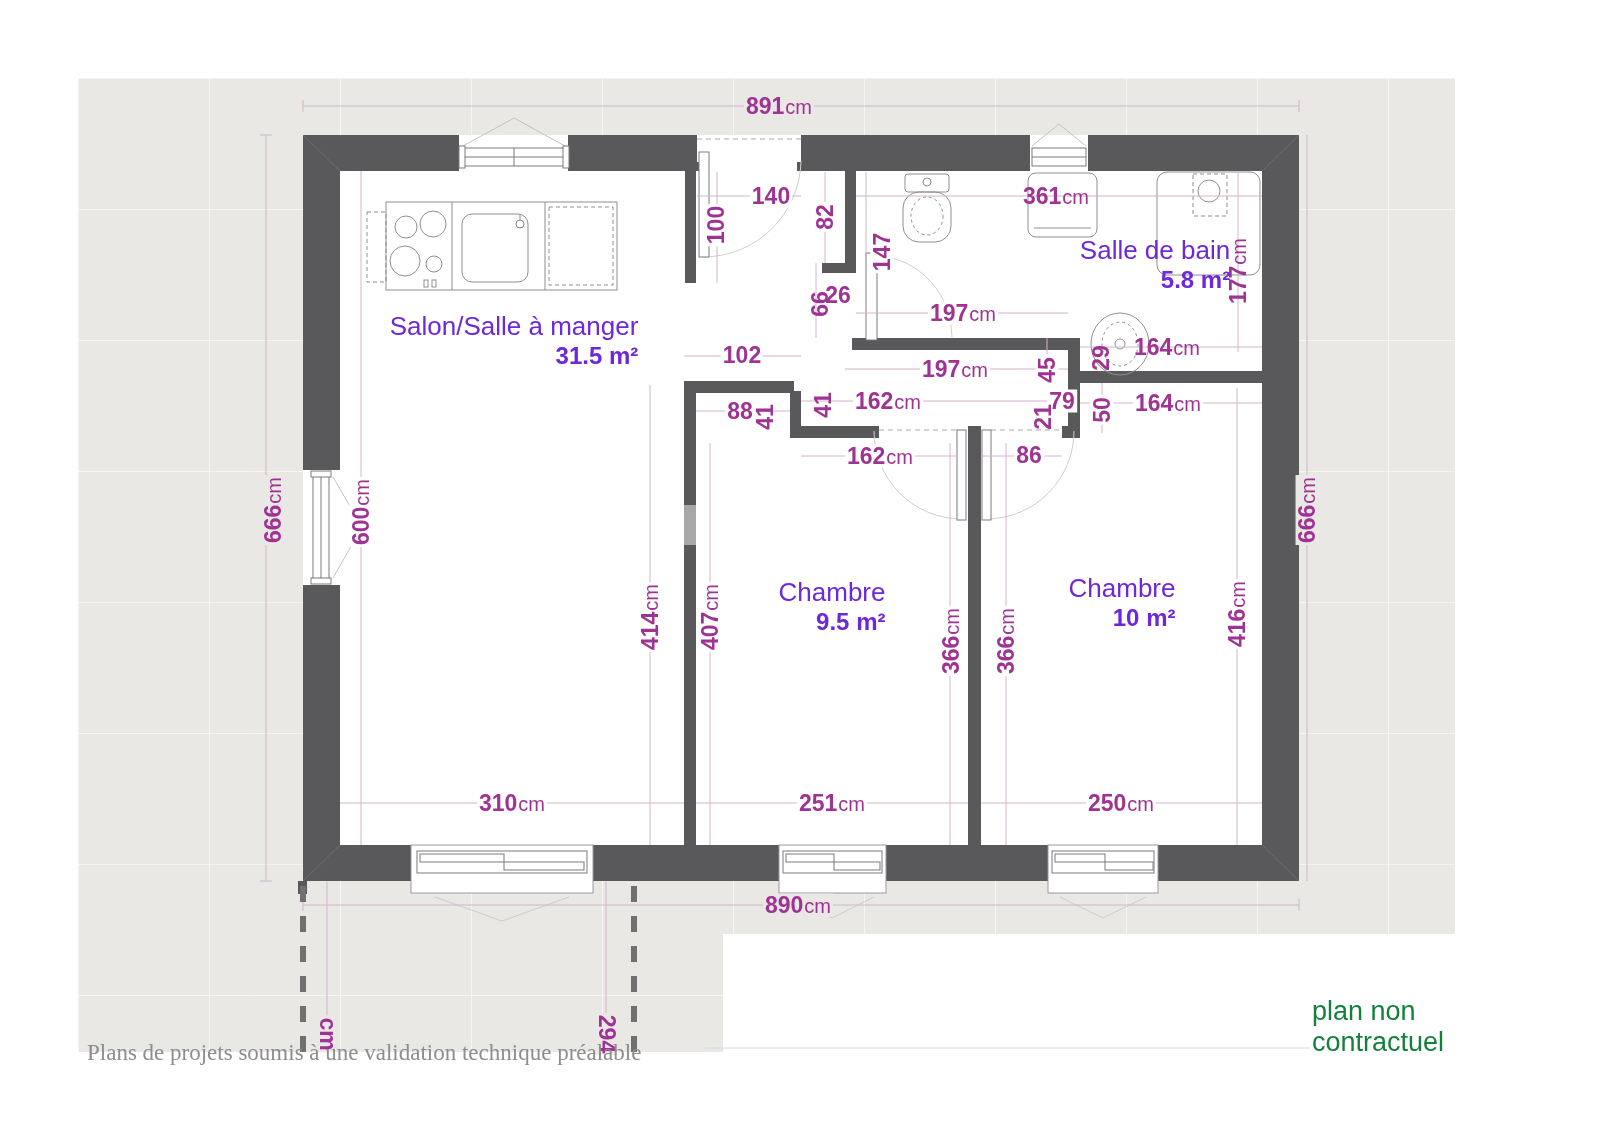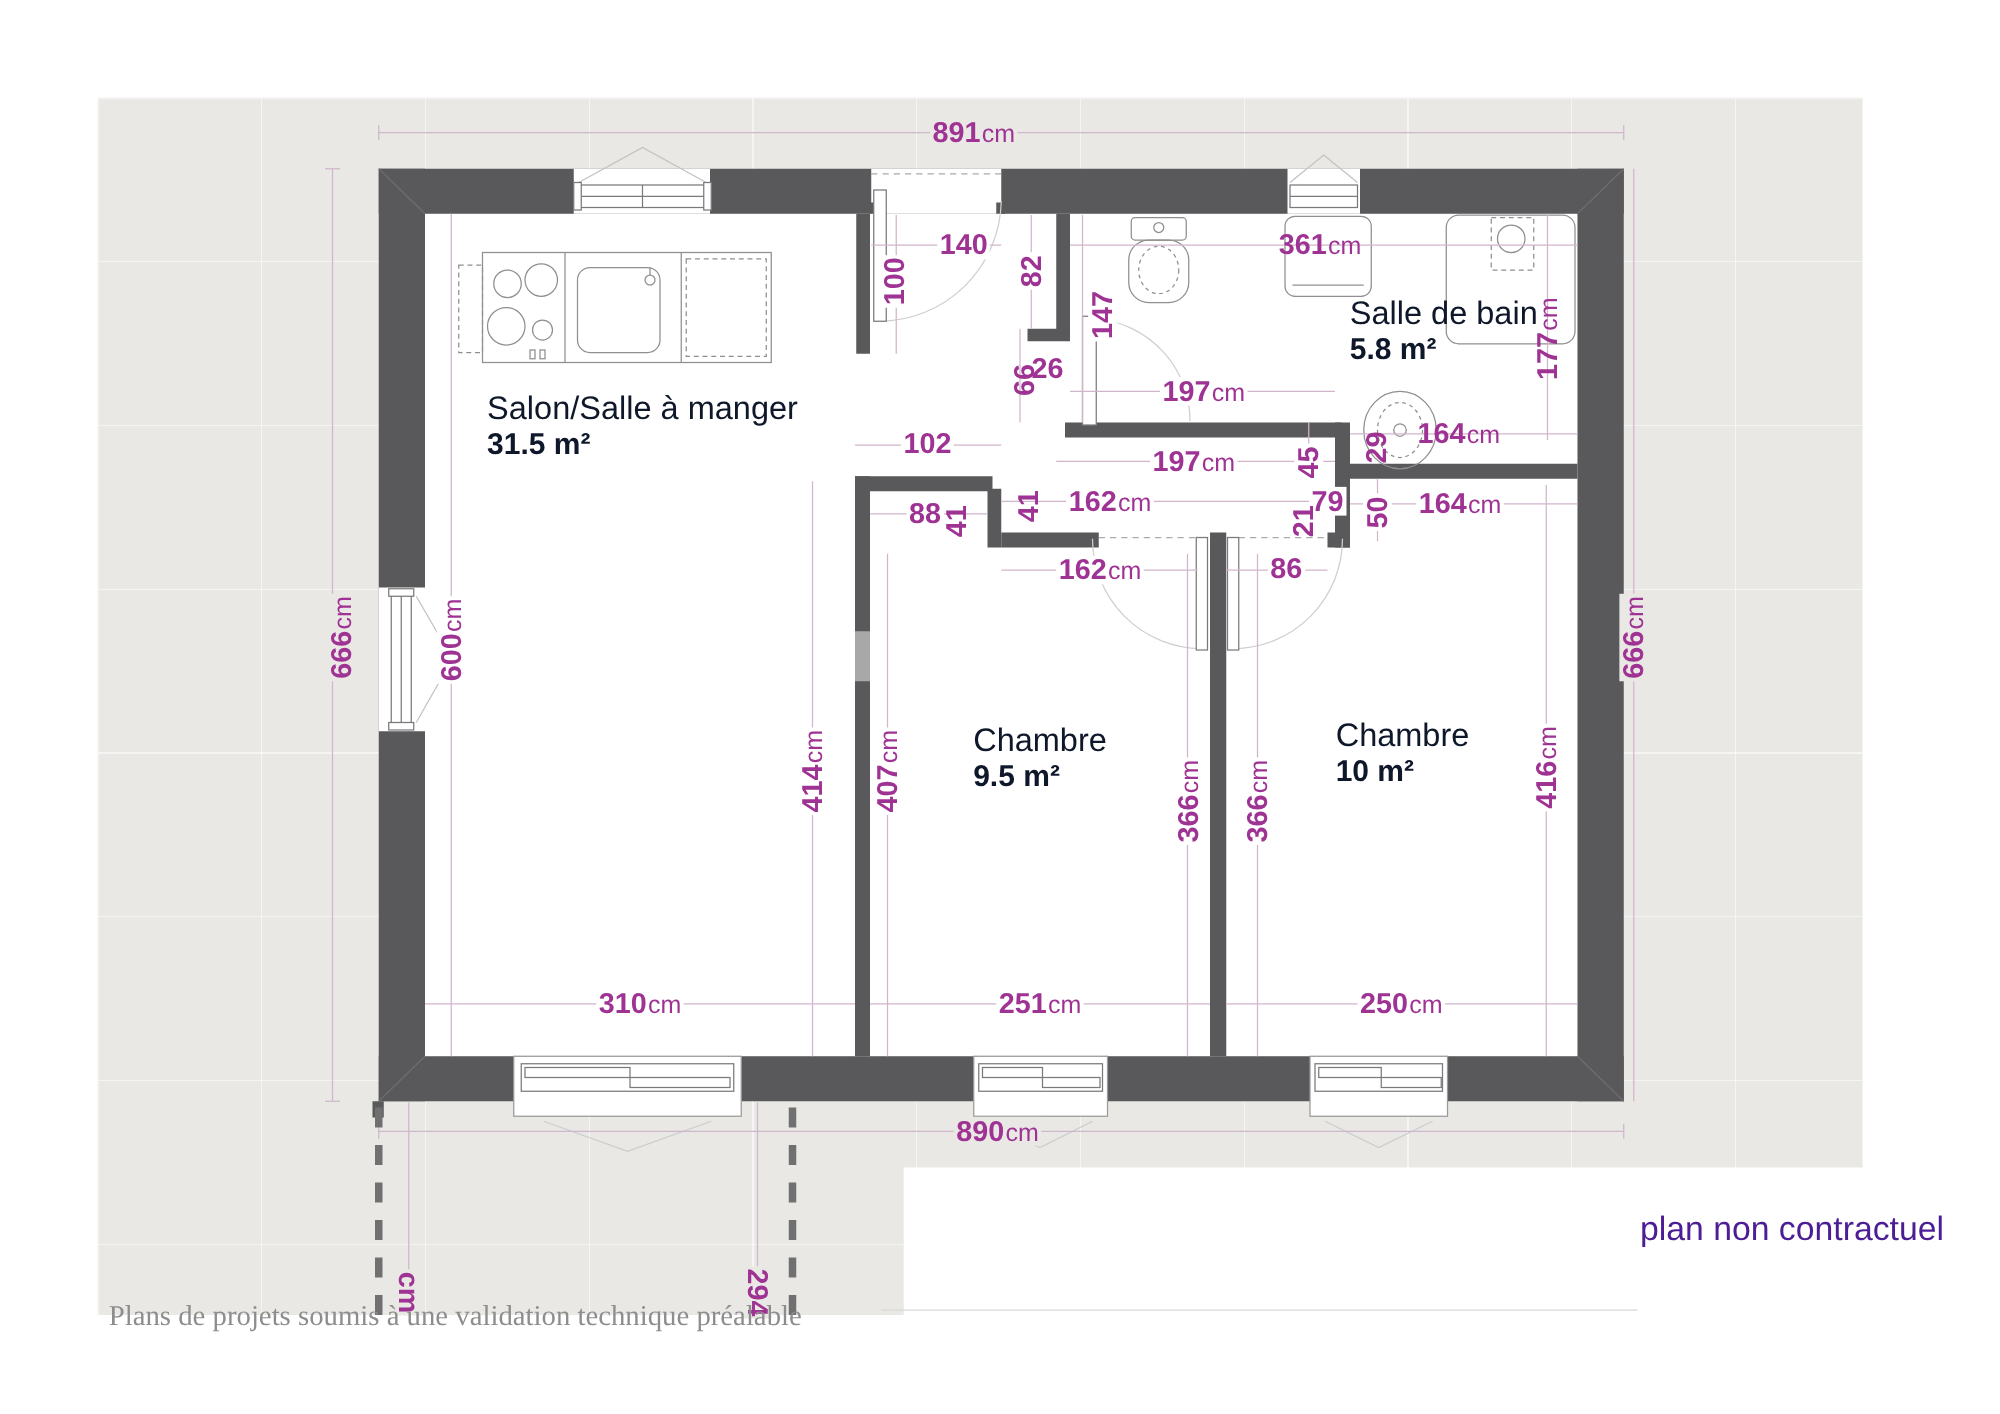--- a/index.html
+++ b/index.html
@@ -1,36 +1,36 @@
 <!DOCTYPE html>
 <html><head>
 <meta charset="utf-8">
 <style>
   html,body{margin:0;padding:0;background:#ffffff;}
-  .stage{position:relative;width:1600px;height:1131px;background:#ffffff;overflow:hidden;
+  .stage{position:relative;width:1455px;height:1131px;background:#ffffff;overflow:hidden;
          font-family:"Liberation Sans",sans-serif;}
   .gray-bg{position:absolute;left:78px;top:78px;width:1412px;height:974px;background:#e9e8e5;
     background-image:
       repeating-linear-gradient(to right, rgba(255,255,255,.55) 0 1px, transparent 1px 131px),
       repeating-linear-gradient(to bottom, rgba(255,255,255,.55) 0 1px, transparent 1px 131px);}
   .white-patch{position:absolute;left:723px;top:934px;width:877px;height:197px;background:#ffffff;}
   svg.plan{position:absolute;left:0;top:0;}
   #labels{position:absolute;left:0;top:0;width:1600px;height:1131px;pointer-events:none;}
   .dim{position:absolute;display:inline-flex;align-items:baseline;white-space:nowrap;
        color:#9f3394;line-height:1;padding:0 2px;}
   .dim .num{font-weight:bold;font-size:23px;}
   .dim .unit{font-size:20px;font-weight:normal;margin-left:1px;}
   .dim.masked-gray{background:#e9e8e5;}
   .dim.masked-white{background:#ffffff;}
-  .room{position:absolute;text-align:left;color:#0f172a;line-height:1.15;white-space:nowrap;}
+  .room{position:absolute;text-align:right;color:#6d28d9;line-height:1.15;white-space:nowrap;}
   .room .rname{font-size:26px;}
   .room .rarea{font-size:24px;font-weight:bold;}
   .footer-left{position:absolute;left:87px;top:1040px;width:560px;
        font-family:"Liberation Serif",serif;font-size:23px;color:#8d8d8d;}
-  .footer-right{position:absolute;left:1312px;top:968px;font-size:27px;color:#4c1d95;}
+  .footer-right{position:absolute;left:1312px;top:996px;font-size:27px;color:#15803d;}
 </style>
 </head>
 <body>
 
 <div class="stage">
 
   <div class="gray-bg"></div>
   <div class="white-patch"></div>
 
   <svg class="plan" width="1600" height="1131" viewBox="0 0 1600 1131">

